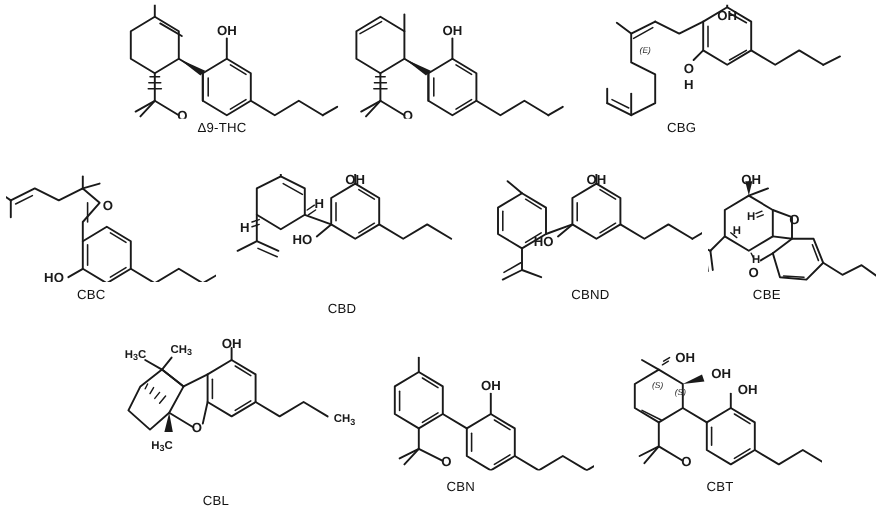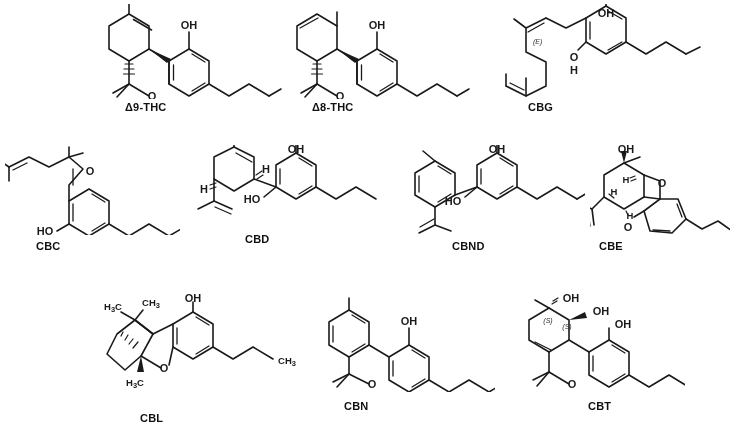--- a/index.html
+++ b/index.html
@@ -8,22 +8,23 @@
     background:#ffffff;
     font-family:"Liberation Sans", sans-serif;
     overflow:hidden;
     position:relative;
   }
   #figure{position:relative;width:730px;height:422px;}
   .cell{position:absolute;top:0;}
   .struct{display:block;}
   .caption{
     position:absolute;
+    text-align:center;
     font-family:"Liberation Sans", sans-serif;
-    font-weight:bold;
+    font-weight:normal;
     font-size:11px;
     color:#111;
     letter-spacing:0.2px;
     white-space:nowrap;
   }
   
   svg text{
     font-family:"Liberation Sans", sans-serif;
     fill:#1a1a1a;
   }
@@ -94,21 +95,20 @@
       <path class="bond" d="M74,57 L94,45 L114,57 L114,80 L94,92 L74,80 Z"></path>
       <line class="bond-thin" x1="78.5" y1="61" x2="78.5" y2="76"></line>
       <line class="bond-thin" x1="97" y1="50" x2="110" y2="58"></line>
       <line class="bond-thin" x1="110" y1="79" x2="97" y2="87"></line>
       <line class="bond" x1="94" y1="45" x2="94" y2="28"></line>
       <text class="atom" x="94" y="25" text-anchor="middle">OH</text>
       <path class="bond" d="M114,80 L134,92 L154,80 L174,92"></path>
       <path class="bond" d="M174,92 L186,85"></path>
     </svg>
   </div>
-  <div class="caption" style="left:312px;top:101px;width:120px;">Δ8-THC</div>
 
   <div class="cell" style="left:500px;top:4px;">
     <svg class="struct" width="205" height="95" viewBox="0 0 205 95">
 
       <path class="bond" d="M6,82 L26,92 L46,82 L46,58 L26,48 L26,24 L46,14"></path>
       <line class="bond" x1="26" y1="92" x2="26" y2="74"></line>
       <line class="bond" x1="6" y1="82" x2="6" y2="70"></line>
       <line class="bond-thin" x1="10" y1="79" x2="24" y2="86"></line>
       <line class="bond" x1="26" y1="24" x2="14" y2="15"></line>
       <line class="bond-thin" x1="28" y1="28" x2="44" y2="19"></line>
@@ -187,21 +187,21 @@
       <line class="bond-thin" x1="122" y1="41" x2="109" y2="49"></line>
       <line class="bond" x1="106" y1="8" x2="106" y2="-2"></line>
       <text class="atom" x="106" y="8" text-anchor="middle">OH</text>
 
       <line class="bond" x1="86" y1="42" x2="74" y2="52"></line>
       <text class="atom" x="62" y="58" text-anchor="middle">HO</text>
 
       <path class="bond" d="M126,42 L146,54 L166,42 L186,54"></path>
     </svg>
   </div>
-  <div class="caption" style="left:245px;top:233px;width:80px;">CBD</div>
+  <div class="caption" style="left:245px;top:252px;width:80px;">CBD</div>
 
   <div class="cell" style="left:395px;top:145px;">
     <svg class="struct" width="190" height="90" viewBox="0 0 190 90">
 
       <path class="bond" d="M20,28 L20,50 L40,62 L60,50 L60,28 L40,16 Z"></path>
       <line class="bond-thin" x1="24" y1="31" x2="24" y2="47"></line>
       <line class="bond-thin" x1="43" y1="21" x2="56" y2="29"></line>
       <line class="bond-thin" x1="56" y1="49" x2="43" y2="57"></line>
       <line class="bond" x1="40" y1="16" x2="28" y2="6"></line>
 
@@ -257,21 +257,21 @@
 
       <line class="bond" x1="54" y1="66" x2="44" y2="72"></line>
       <text class="atom" x="38" y="86" text-anchor="middle">O</text>
       <text class="atom" x="38" y="98" text-anchor="middle">H</text>
 
       <path class="bond" d="M96,74 L112,84 L128,76 L142,86"></path>
     </svg>
   </div>
   <div class="caption" style="left:599px;top:240px;width:80px;">CBE</div>
 
-  <div class="cell" style="left:95px;top:292px;">
+  <div class="cell" style="left:95px;top:280px;">
     <svg class="struct" width="215" height="100" viewBox="0 0 215 100">
 
       <text class="atom-sm" x="18" y="18" text-anchor="middle">H<tspan class="sub" dy="2">3</tspan><tspan dy="-2">C</tspan></text>
       <text class="atom-sm" x="56" y="14" text-anchor="middle">CH<tspan class="sub" dy="2">3</tspan></text>
 
       <line class="bond" x1="40" y1="28" x2="26" y2="20"></line>
       <line class="bond" x1="40" y1="28" x2="48" y2="18"></line>
 
       <path class="bond" d="M40,28 L22,42 L12,62 L30,78 L46,64 L58,42 Z"></path>
       <line class="bond" x1="40" y1="28" x2="58" y2="42"></line>
@@ -361,15 +361,15 @@
       <line class="bond-thin" x1="98" y1="64" x2="98" y2="79"></line>
       <line class="bond-thin" x1="117" y1="53" x2="130" y2="61"></line>
       <line class="bond-thin" x1="130" y1="82" x2="117" y2="90"></line>
 
       <line class="bond" x1="114" y1="48" x2="114" y2="36"></line>
       <text class="atom" x="128" y="36" text-anchor="middle">OH</text>
 
       <path class="bond" d="M134,83 L154,95 L174,83 L192,94"></path>
     </svg>
   </div>
-  <div class="caption" style="left:588px;top:400px;width:80px;">CBT</div>
+  <div class="caption" style="left:560px;top:400px;width:80px;">CBT</div>
 
 </div>
 
 </body></html>

